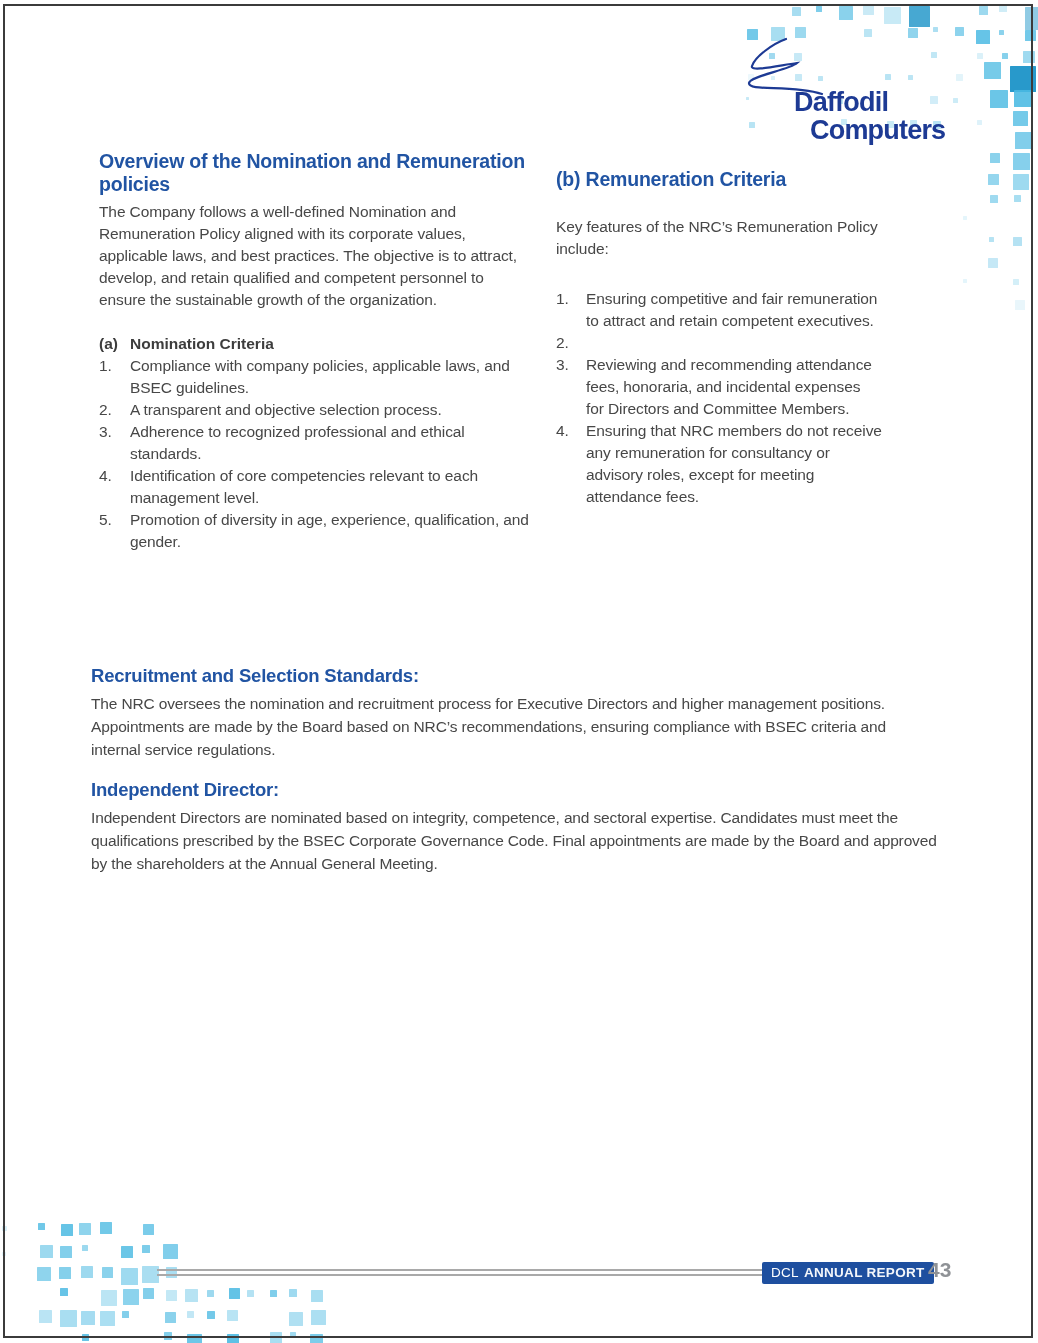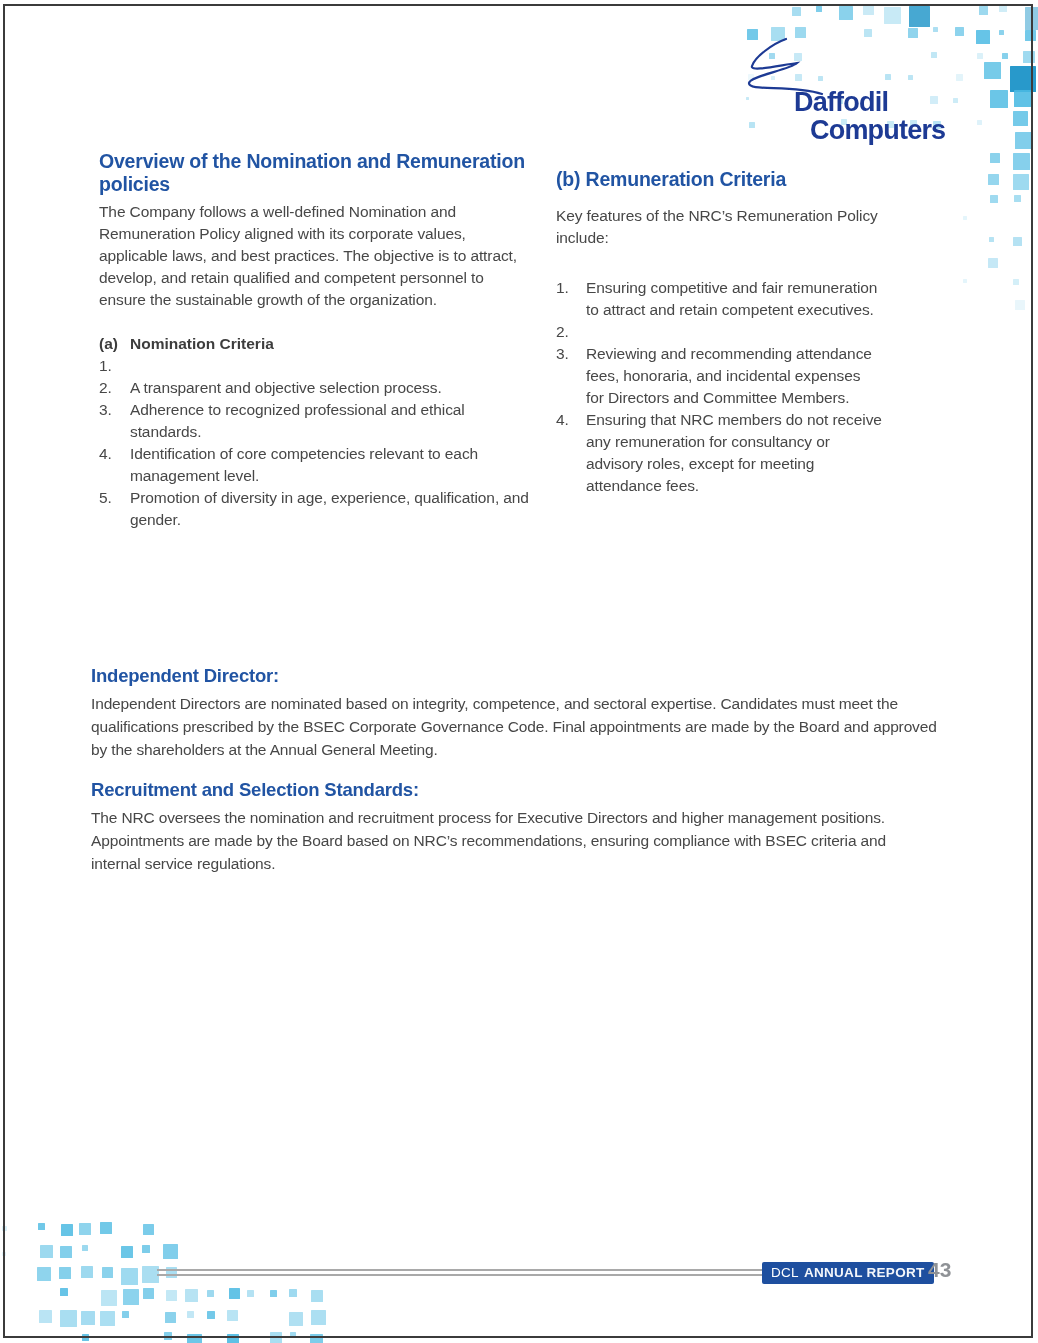--- a/index.html
+++ b/index.html
@@ -28,21 +28,21 @@
 
   
   .pre{white-space:pre-line;}
   .col-left{position:absolute;left:91px;top:150px;z-index:3;margin-left:8px;}
   .col-right{position:absolute;left:556px;top:168px;z-index:3;}
   .hd{
     font-size:19.5px;font-weight:bold;line-height:23px;margin:0;
     color:var(--heading-blue,#2154a3);letter-spacing:-0.2px;
   }
   .col-left .hd{margin-bottom:5px;}
-  .col-right .hd{margin-bottom:14px;}
+  .col-right .hd{margin-bottom:25px;}
   .body-text{
     font-size:15.5px;line-height:22px;letter-spacing:-0.1px;
     color:var(--body-gray,#474747);
   }
   .subhead{
     display:flex;margin-top:22px;
     font-size:15.5px;line-height:22px;font-weight:bold;color:#3d3d3d;
   }
   .subhead .lbl{width:31px;flex-shrink:0;}
   .plist{list-style:none;margin:0;padding:0;}
@@ -218,20 +218,22 @@
 applicable laws, and best practices. The objective is to attract,
 develop, and retain qualified and competent personnel to
 ensure the sustainable growth of the organization.</div>
     <div class="subhead">
       <span class="lbl">(a)</span>
       <span>Nomination Criteria</span>
     </div>
     <ol class="plist">
       <li>
         <span class="num">1.</span>
+        <span class="txt pre">Compliance with company policies, applicable laws, and
+BSEC guidelines.</span>
       </li>
       <li>
         <span class="num">2.</span>
         <span class="txt pre">A transparent and objective selection process.</span>
       </li>
       <li>
         <span class="num">3.</span>
         <span class="txt pre">Adherence to recognized professional and ethical
 standards.</span>
       </li>
@@ -271,32 +273,32 @@
         <span class="num">4.</span>
         <span class="txt pre">Ensuring that NRC members do not receive
 any remuneration for consultancy or
 advisory roles, except for meeting
 attendance fees.</span>
       </li>
     </ol>
   </div>
 
   <div class="bottom">
+    <div class="b-section">
+      <h2 class="b-hd">Recruitment and Selection Standards:</h2>
+      <div class="b-body pre">The NRC oversees the nomination and recruitment process for Executive Directors and higher management positions.
+Appointments are made by the Board based on NRC’s recommendations, ensuring compliance with BSEC criteria and
+internal service regulations.</div>
+    </div>
     <div class="b-section">
       <h2 class="b-hd">Independent Director:</h2>
       <div class="b-body pre">Independent Directors are nominated based on integrity, competence, and sectoral expertise. Candidates must meet the
 qualifications prescribed by the BSEC Corporate Governance Code. Final appointments are made by the Board and approved
 by the shareholders at the Annual General Meeting.</div>
     </div>
-    <div class="b-section">
-      <h2 class="b-hd">Recruitment and Selection Standards:</h2>
-      <div class="b-body pre">The NRC oversees the nomination and recruitment process for Executive Directors and higher management positions.
-Appointments are made by the Board based on NRC’s recommendations, ensuring compliance with BSEC criteria and
-internal service regulations.</div>
-    </div>
   </div>
 
   <div class="rule"></div>
   <div class="badge">
     <span class="b1">DCL</span>
     <span class="b2">ANNUAL REPORT</span>
   </div>
   <div class="pagenum">43</div>
 
 </div>

